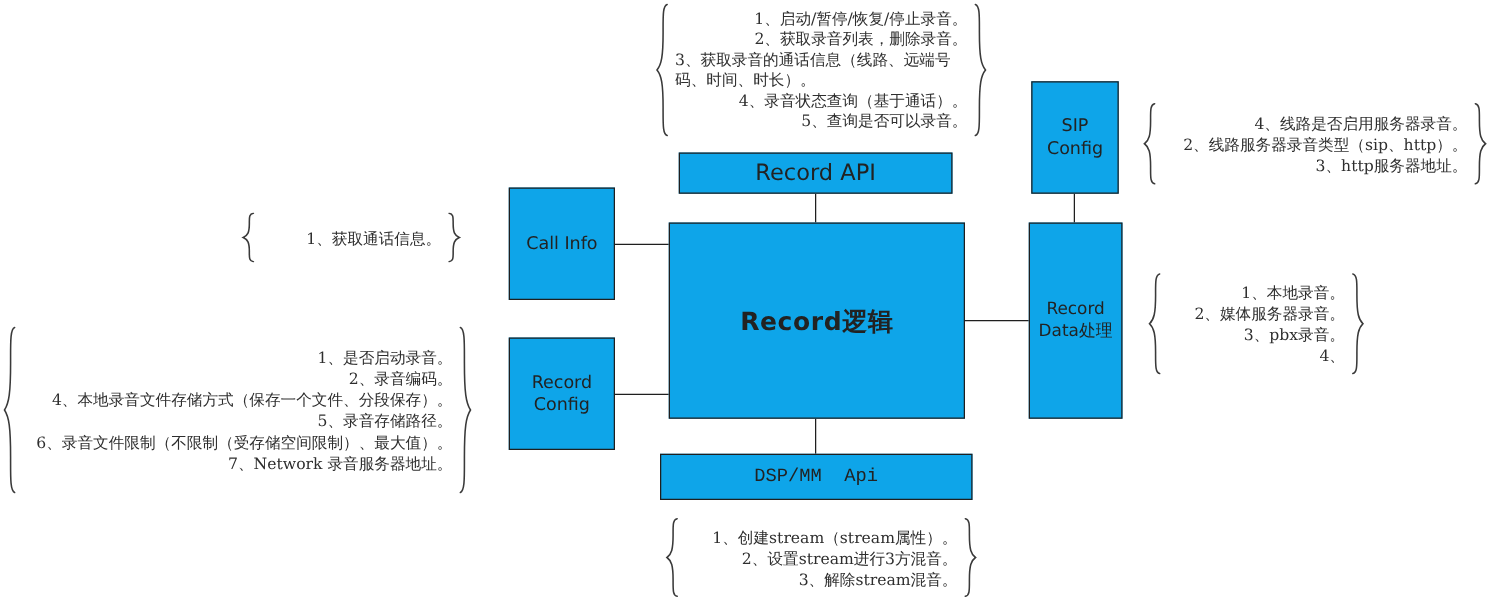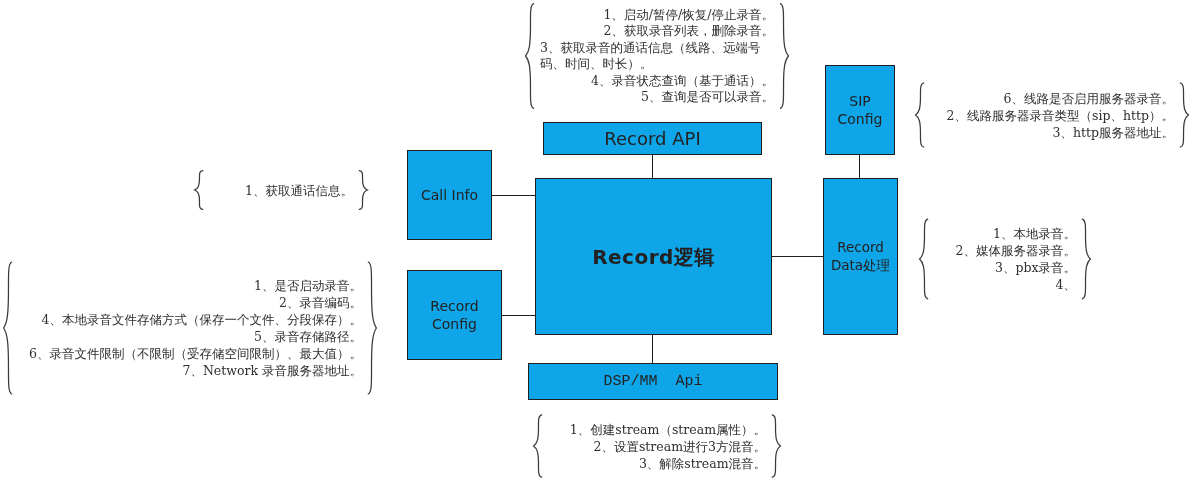--- a/index.html
+++ b/index.html
@@ -9,21 +9,21 @@
   }
   .box{
     position:absolute;box-sizing:border-box;border:1px solid #1f1f1f;background:#0ea5e9;
     display:flex;align-items:center;justify-content:center;text-align:center;
     font-size:14px;line-height:1.3;
   }
   .box .label{white-space:pre-wrap;padding:0 2px;}
   #box-record-api{left:543px;top:122px;width:219px;height:33px;font-size:18px;}
   #box-record-logic{left:535px;top:178px;width:237px;height:157px;font-size:20px;font-weight:bold;letter-spacing:.5px;}
   #box-call-info{left:407px;top:150px;width:85px;height:90px;}
-  #box-record-config{left:407px;top:270px;width:95px;height:90px;justify-content:flex-end;}
+  #box-record-config{left:407px;top:270px;width:85px;height:90px;justify-content:flex-end;}
   #box-sip-config{left:825px;top:65px;width:70px;height:90px;}
   #box-record-data{left:823px;top:178px;width:75px;height:157px;font-size:13.5px;}
   #box-dsp{left:528px;top:363px;width:250px;height:37px;font-size:15px;font-family:Liberation Mono, monospace;}
 
   .line{position:absolute;background:#1f1f1f;}
   #ln-api{left:652px;top:155px;width:1px;height:23px;}
   #ln-call{left:492px;top:195px;width:43px;height:1px;}
   #ln-config{left:492px;top:315px;width:43px;height:1px;}
   #ln-data{left:772px;top:256px;width:51px;height:1px;}
   #ln-sip{left:859px;top:155px;width:1px;height:23px;}
@@ -124,21 +124,21 @@
     <svg class="brace right" viewBox="0 0 20 100" preserveAspectRatio="none">
       <path d="M16.5 1.5 C11 2.5 11.5 10 11.5 22 C11.5 40 9.5 46 4 50 C9.5 54 11.5 60 11.5 78 C11.5 90 11 97.5 16.5 98.5"></path>
     </svg>
   </div>
 
   <div class="ann" id="ann-sip">
     <svg class="brace left" viewBox="0 0 20 100" preserveAspectRatio="none">
       <path d="M16.5 1.5 C11 2.5 11.5 10 11.5 22 C11.5 40 9.5 46 4 50 C9.5 54 11.5 60 11.5 78 C11.5 90 11 97.5 16.5 98.5"></path>
     </svg>
     <div class="note-lines">
-      <div class="note-line">6、线路是否启用服务器录音。</div>
+      <div class="note-line">4、线路是否启用服务器录音。</div>
       <div class="note-line">2、线路服务器录音类型（sip、http）。</div>
       <div class="note-line">3、http服务器地址。</div>
     </div>
     <svg class="brace right" viewBox="0 0 20 100" preserveAspectRatio="none">
       <path d="M16.5 1.5 C11 2.5 11.5 10 11.5 22 C11.5 40 9.5 46 4 50 C9.5 54 11.5 60 11.5 78 C11.5 90 11 97.5 16.5 98.5"></path>
     </svg>
   </div>
 
   <div class="ann" id="ann-data">
     <svg class="brace left" viewBox="0 0 20 100" preserveAspectRatio="none">

